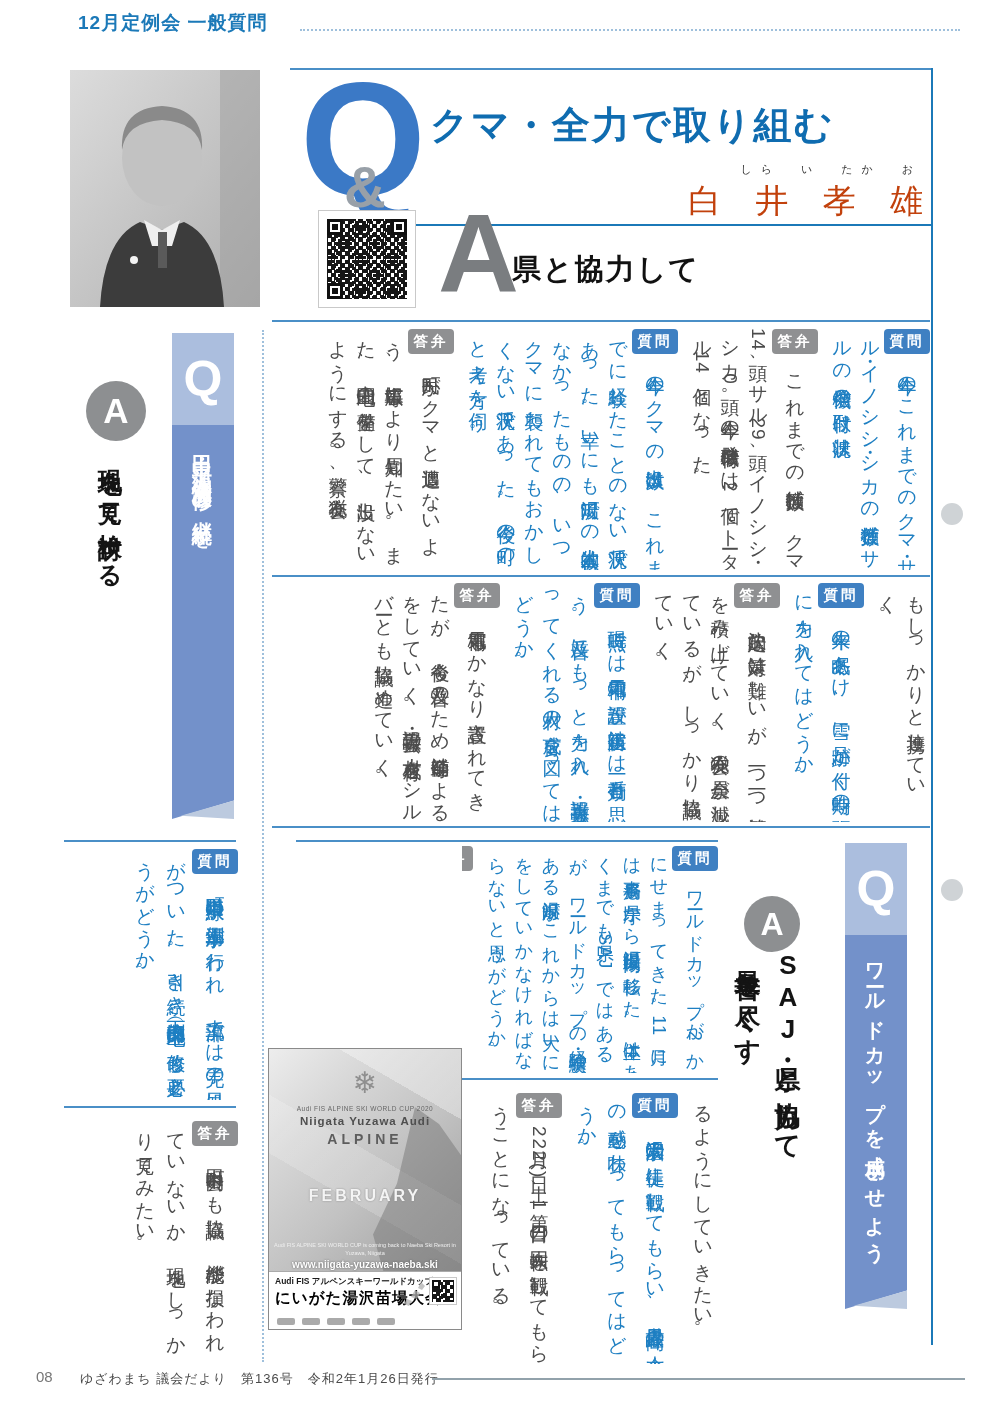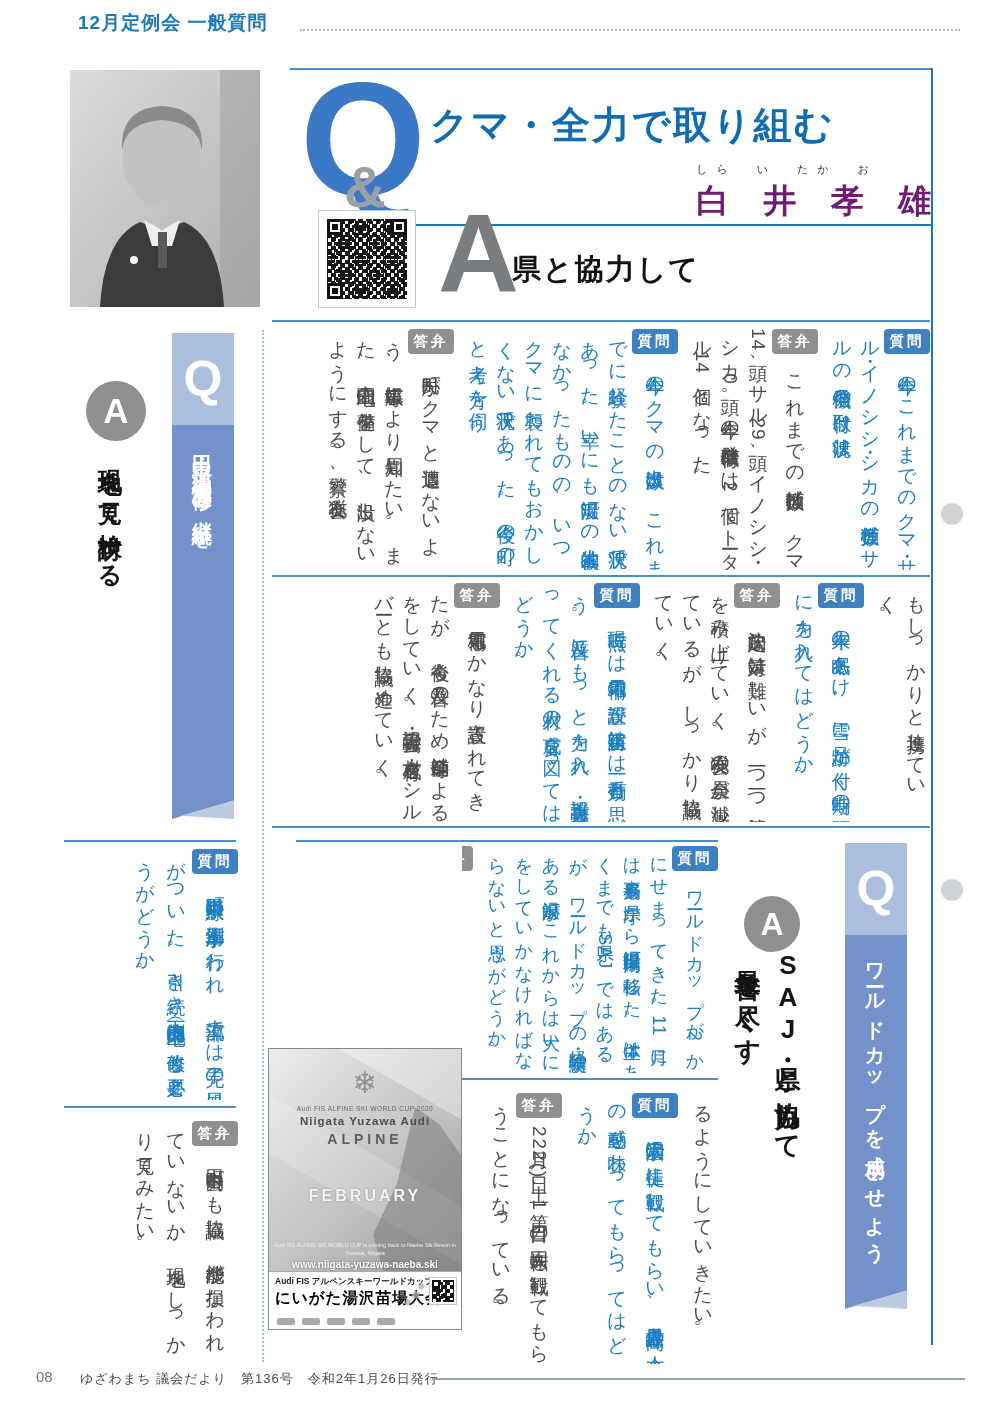--- a/index.html
+++ b/index.html
@@ -16,23 +16,23 @@
   .rule{background:var(--rule_blue);height:2px;}
   .vline{left:931px;top:68px;width:2px;height:1277px;background:var(--accent_blue);}
   .dotline{left:262px;top:330px;height:1032px;border-left:2px dotted var(--dotted);}
 
   
   .bigQ{left:300px;top:58px;font-size:162px;line-height:1;font-weight:bold;color:var(--q_letter_blue);}
   .h-title{left:430px;top:100px;font-size:38px;font-weight:bold;color:var(--title_blue);letter-spacing:2px;}
   .amp{left:344px;top:158px;font-size:58px;font-weight:bold;color:#98a0a8;line-height:1;}
   .bigA{left:438px;top:198px;font-size:112px;line-height:1;font-weight:bold;color:#7a7d80;}
   .h-sub{left:512px;top:250px;font-size:29px;font-weight:bold;color:#111;letter-spacing:2px;}
-  .name-block{right:56px;top:162px;}
+  .name-block{right:64px;top:162px;text-align:right;}
   .furi{font-size:11px;color:#333;letter-spacing:9px;padding-right:14px;}
-  .name{font-size:33px;font-weight:bold;color:#701a75;letter-spacing:13px;margin-top:2px;}
+  .name{font-size:33px;font-weight:normal;color:#c2410c;letter-spacing:13px;margin-top:2px;}
 
   
   .portrait{left:70px;top:70px;width:190px;height:237px;}
 
   
   .qr{background:#fff;border:1px solid #c9c9c9;display:grid;place-items:center;}
   .qr-main{left:318px;top:210px;width:96px;height:96px;}
   .qr .mods{width:84%;height:84%;position:relative;
     background:
       repeating-conic-gradient(#161616 0% 25%, transparent 0% 50%) 0 0/ 9px 9px,

